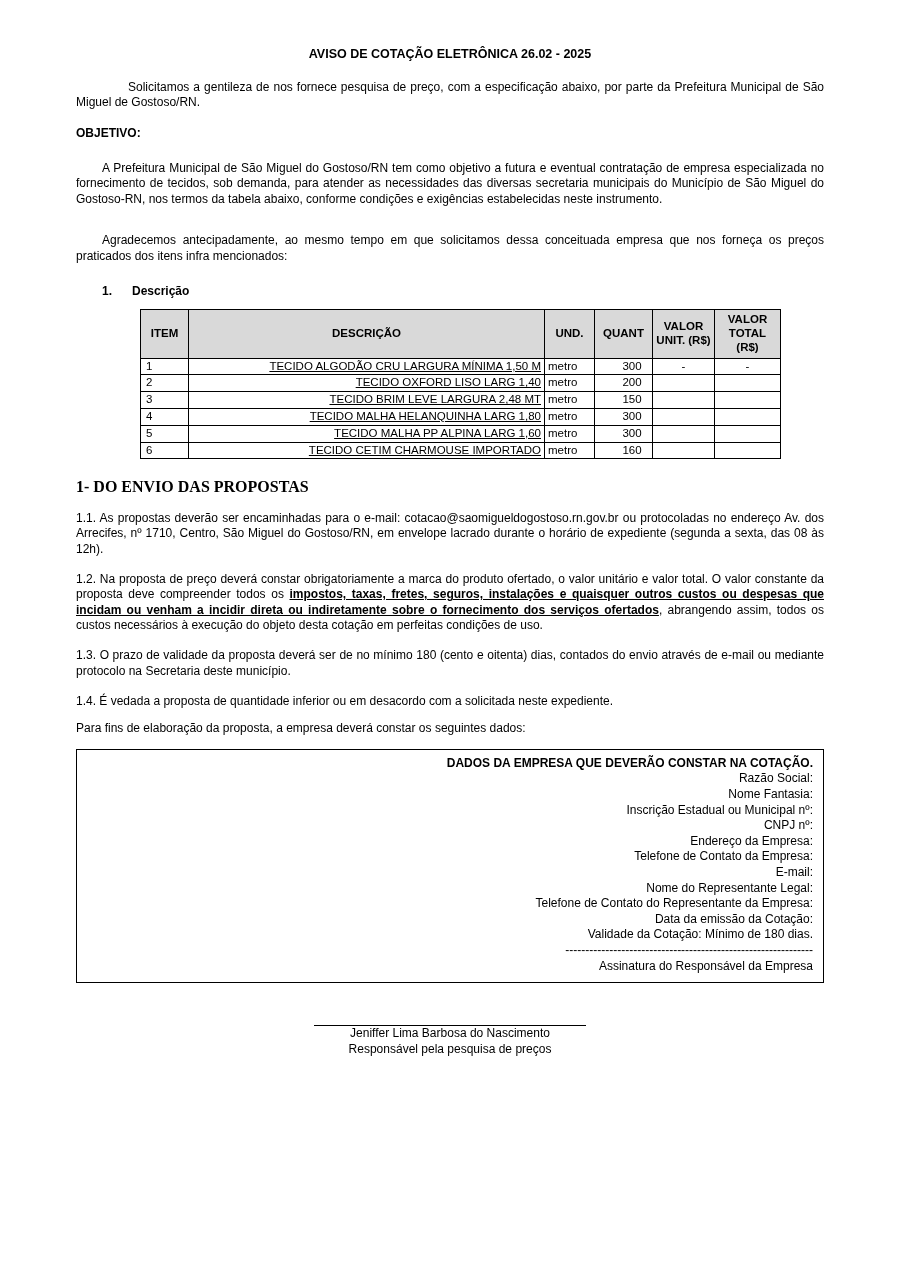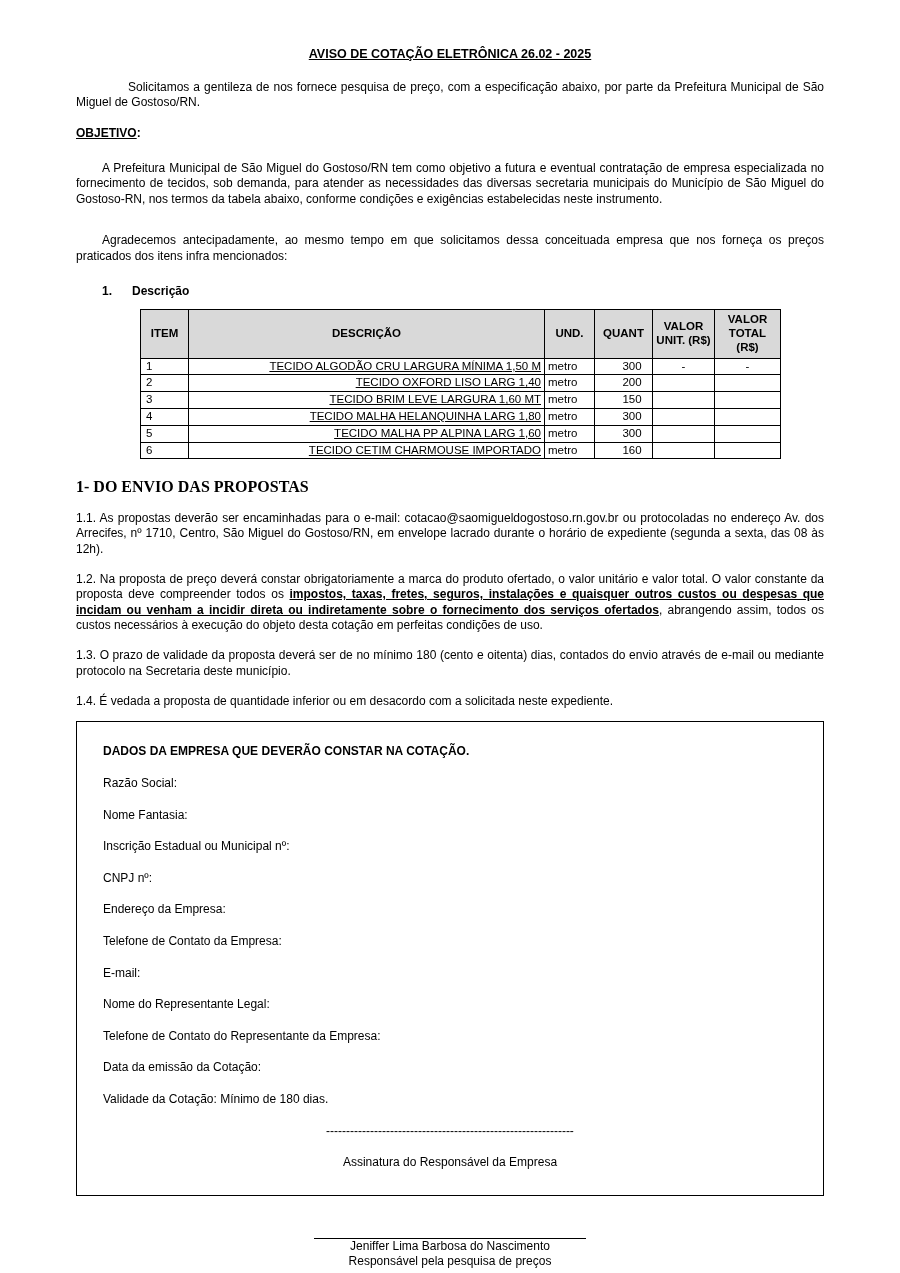--- a/index.html
+++ b/index.html
@@ -10,21 +10,21 @@
     margin: 0 auto;
     padding: 46px 76px 40px 76px;
     background: #ffffff;
     color: #000;
     font-family: "Liberation Sans", "DejaVu Sans", sans-serif;
     font-size: 12px;
     line-height: 1.28;
   }
   p { margin: 0; }
   .b { font-weight: bold; }
-  .u { text-decoration: underline; }
+  .u { }
   .center { text-align: center; }
   .just { text-align: justify; }
 
   .title { text-align: center; font-weight: bold; font-size: 12.5px; margin-bottom: 18px; }
   .intro { text-indent: 52px; margin-bottom: 15px; text-align: justify; }
   .objetivo { font-weight: bold; margin-bottom: 20px; }
   .para-indent { text-indent: 26px; }
   .mb-sm { margin-bottom: 12px; }
   .mb-md { margin-bottom: 15px; }
   .mb-lg { margin-bottom: 26px; }
@@ -61,21 +61,21 @@
     margin-bottom: 13px;
   }
   .bu { font-weight: bold; text-decoration: underline; }
 
   .dados-box {
     border: 1px solid #000;
     padding: 6px 10px 8px 10px;
     line-height: 1.3;
     margin-bottom: 42px;
   }
-  .dados-box p { margin: 16px; }
+  .dados-box p { margin: 0; text-align: right; }
 
   .footer-sign { text-align: center; }
   .sign-line { width: 272px; margin: 0 auto; border-bottom: 1px solid #000; height: 0; }
 </style>
 </head>
 <body>
 
 <div class="page">
 
   <p class="title"><span class="u">AVISO DE COTAÇÃO ELETRÔNICA 26.02 - 2025</span></p>
@@ -121,21 +121,21 @@
       <tr>
         <td class="c-item">2</td>
         <td class="c-desc">TECIDO OXFORD LISO LARG 1,40</td>
         <td class="c-und">metro</td>
         <td class="c-quant">200</td>
         <td class="c-vu"></td>
         <td class="c-vt"></td>
       </tr>
       <tr>
         <td class="c-item">3</td>
-        <td class="c-desc">TECIDO BRIM LEVE LARGURA 1,60 MT</td>
+        <td class="c-desc">TECIDO BRIM LEVE LARGURA 2,48 MT</td>
         <td class="c-und">metro</td>
         <td class="c-quant">150</td>
         <td class="c-vu"></td>
         <td class="c-vt"></td>
       </tr>
       <tr>
         <td class="c-item">4</td>
         <td class="c-desc">TECIDO MALHA HELANQUINHA LARG 1,80</td>
         <td class="c-und">metro</td>
         <td class="c-quant">300</td>
@@ -164,20 +164,21 @@
   <p class="envio-heading">1- DO ENVIO DAS PROPOSTAS</p>
 
   <p class="just mb-md">1.1. As propostas deverão ser encaminhadas para o e-mail: cotacao@saomigueldogostoso.rn.gov.br ou protocoladas no endereço Av. dos Arrecifes, nº 1710, Centro, São Miguel do Gostoso/RN, em envelope lacrado durante o horário de expediente (segunda a sexta, das 08 às 12h).</p>
 
   <p class="just mb-md"><span>1.2. Na proposta de preço deverá constar obrigatoriamente a marca do produto ofertado, o valor unitário e valor total. O valor constante da proposta deve compreender todos os </span><span class="bu">impostos, taxas, fretes, seguros, instalações e quaisquer outros custos ou despesas que incidam ou venham a incidir direta ou indiretamente sobre o fornecimento dos serviços ofertados</span><span>, abrangendo assim, todos os custos necessários à execução do objeto desta cotação em perfeitas condições de uso.</span></p>
 
   <p class="just mb-md">1.3. O prazo de validade da proposta deverá ser de no mínimo 180 (cento e oitenta) dias, contados do envio através de e-mail ou mediante protocolo na Secretaria deste município.</p>
 
   <p class="just mb-sm">1.4. É vedada a proposta de quantidade inferior ou em desacordo com a solicitada neste expediente.</p>
 
+  <p class="just mb-sm">Para fins de elaboração da proposta, a empresa deverá constar os seguintes dados:</p>
 
   <div class="dados-box">
     <p class="b">DADOS DA EMPRESA QUE DEVERÃO CONSTAR NA COTAÇÃO.</p>
     <p>Razão Social:</p>
     <p>Nome Fantasia:</p>
     <p>Inscrição Estadual ou Municipal nº:</p>
     <p>CNPJ nº:</p>
     <p>Endereço da Empresa:</p>
     <p>Telefone de Contato da Empresa:</p>
     <p>E-mail:</p>

